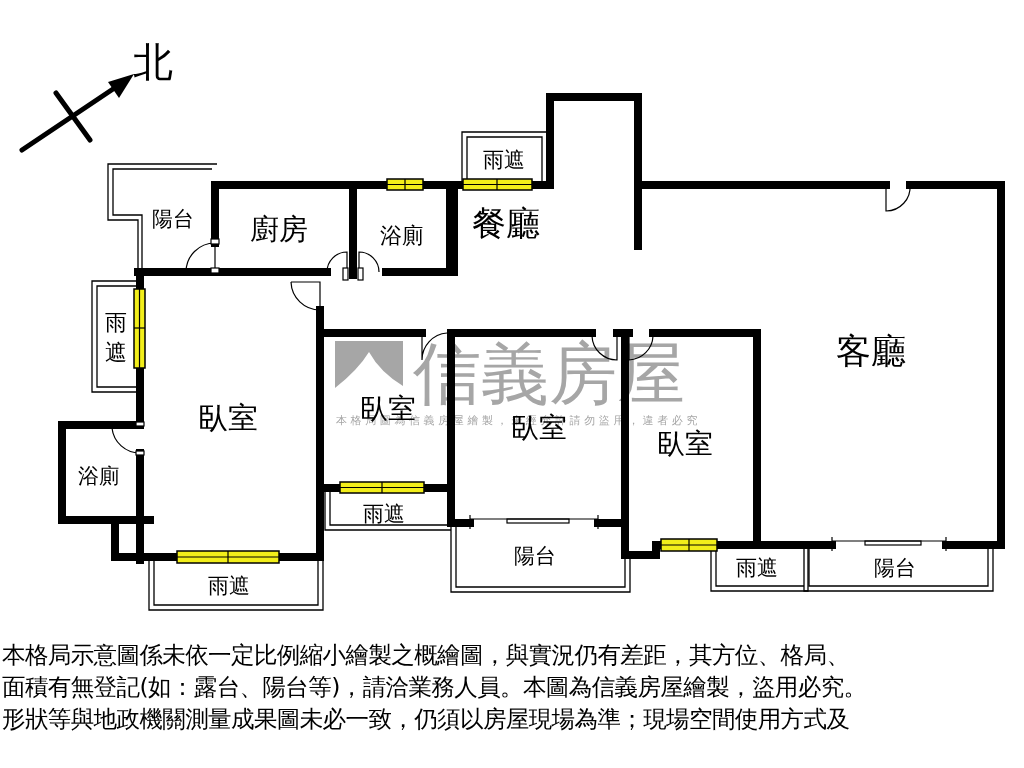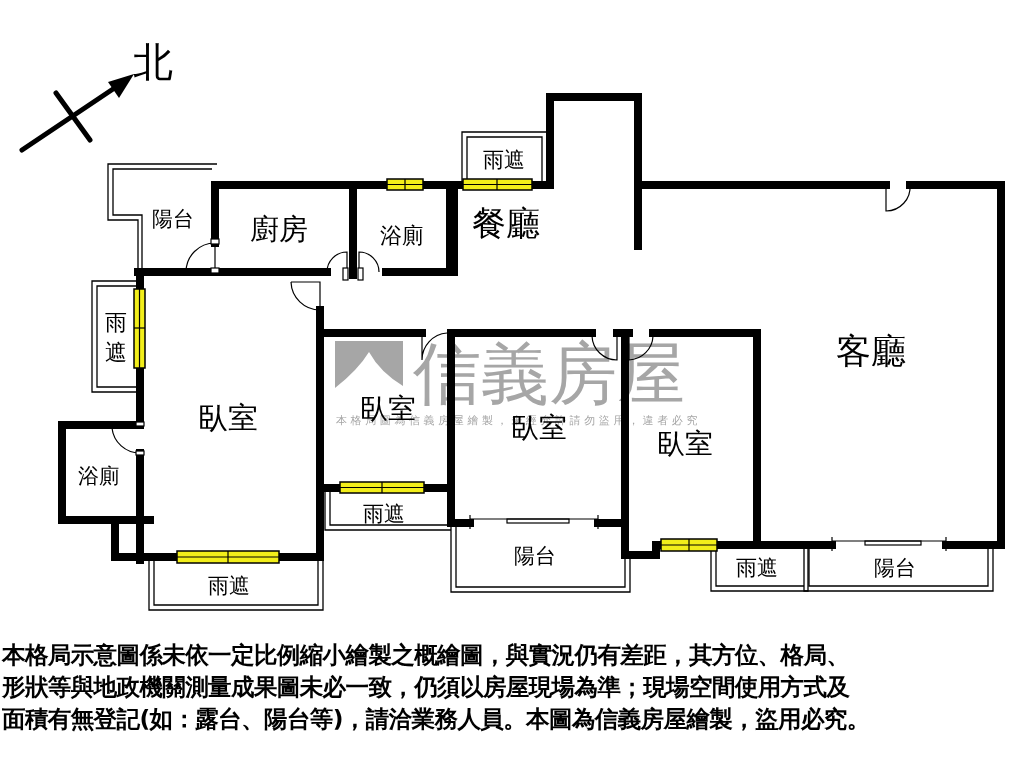--- a/index.html
+++ b/index.html
@@ -7,21 +7,21 @@
   #plan { position:absolute; left:0; top:0; width:1024px; height:640px; }
   .wall { fill:none; stroke:#000; stroke-width:8; stroke-linecap:square; stroke-linejoin:miter; }
   .bal { fill:none; stroke:#000; stroke-width:1.3; }
   .win { fill:#f2ee1a; stroke:#000; stroke-width:1.5; }
   .winline { stroke:#000; stroke-width:1.2; }
   .door { fill:none; stroke:#000; stroke-width:1.2; }
   .jamb { fill:#fff; stroke:#000; stroke-width:1.2; }
   .lbl { font-family:"DejaVu Sans", sans-serif; fill:#000; }
   .wm { fill:#a6a6a6; font-family:"DejaVu Sans", sans-serif; }
   #disclaimer { position:absolute; left:2px; top:639px; width:1020px; font-family:"DejaVu Sans", sans-serif; font-size:23.5px; line-height:32px; color:#000; letter-spacing:-0.6px; }
-  #disclaimer div { white-space:nowrap;font-weight:bold; }
+  #disclaimer div { white-space:nowrap; }
 </style>
 </head>
 <body>
 
 <svg id="plan" viewBox="0 0 1024 640" xmlns="http://www.w3.org/2000/svg">
 
   <g>
     <line x1="22" y1="150" x2="122" y2="83" stroke="#000" stroke-width="5" stroke-linecap="round"></line>
     <polygon points="134,74 108,82 119,98" fill="#000"></polygon>
     <line x1="56" y1="93" x2="90" y2="140" stroke="#000" stroke-width="5" stroke-linecap="round"></line>
@@ -193,15 +193,15 @@
     <text class="lbl" x="511" y="437" font-size="28">臥室</text>
     <text class="lbl" x="514" y="563" font-size="21">陽台</text>
     <text class="lbl" x="657" y="453" font-size="28">臥室</text>
     <text class="lbl" x="736" y="575" font-size="21">雨遮</text>
     <text class="lbl" x="874" y="575" font-size="21">陽台</text>
   </g>
 </svg>
 
 <div id="disclaimer">
   <div>本格局示意圖係未依一定比例縮小繪製之概繪圖，與實況仍有差距，其方位、格局、</div>
+  <div>面積有無登記(如：露台、陽台等)，請洽業務人員。本圖為信義房屋繪製，盜用必究。</div>
   <div>形狀等與地政機關測量成果圖未必一致，仍須以房屋現場為準；現場空間使用方式及</div>
-  <div>面積有無登記(如：露台、陽台等)，請洽業務人員。本圖為信義房屋繪製，盜用必究。</div>
 </div>
 
 </body></html>

